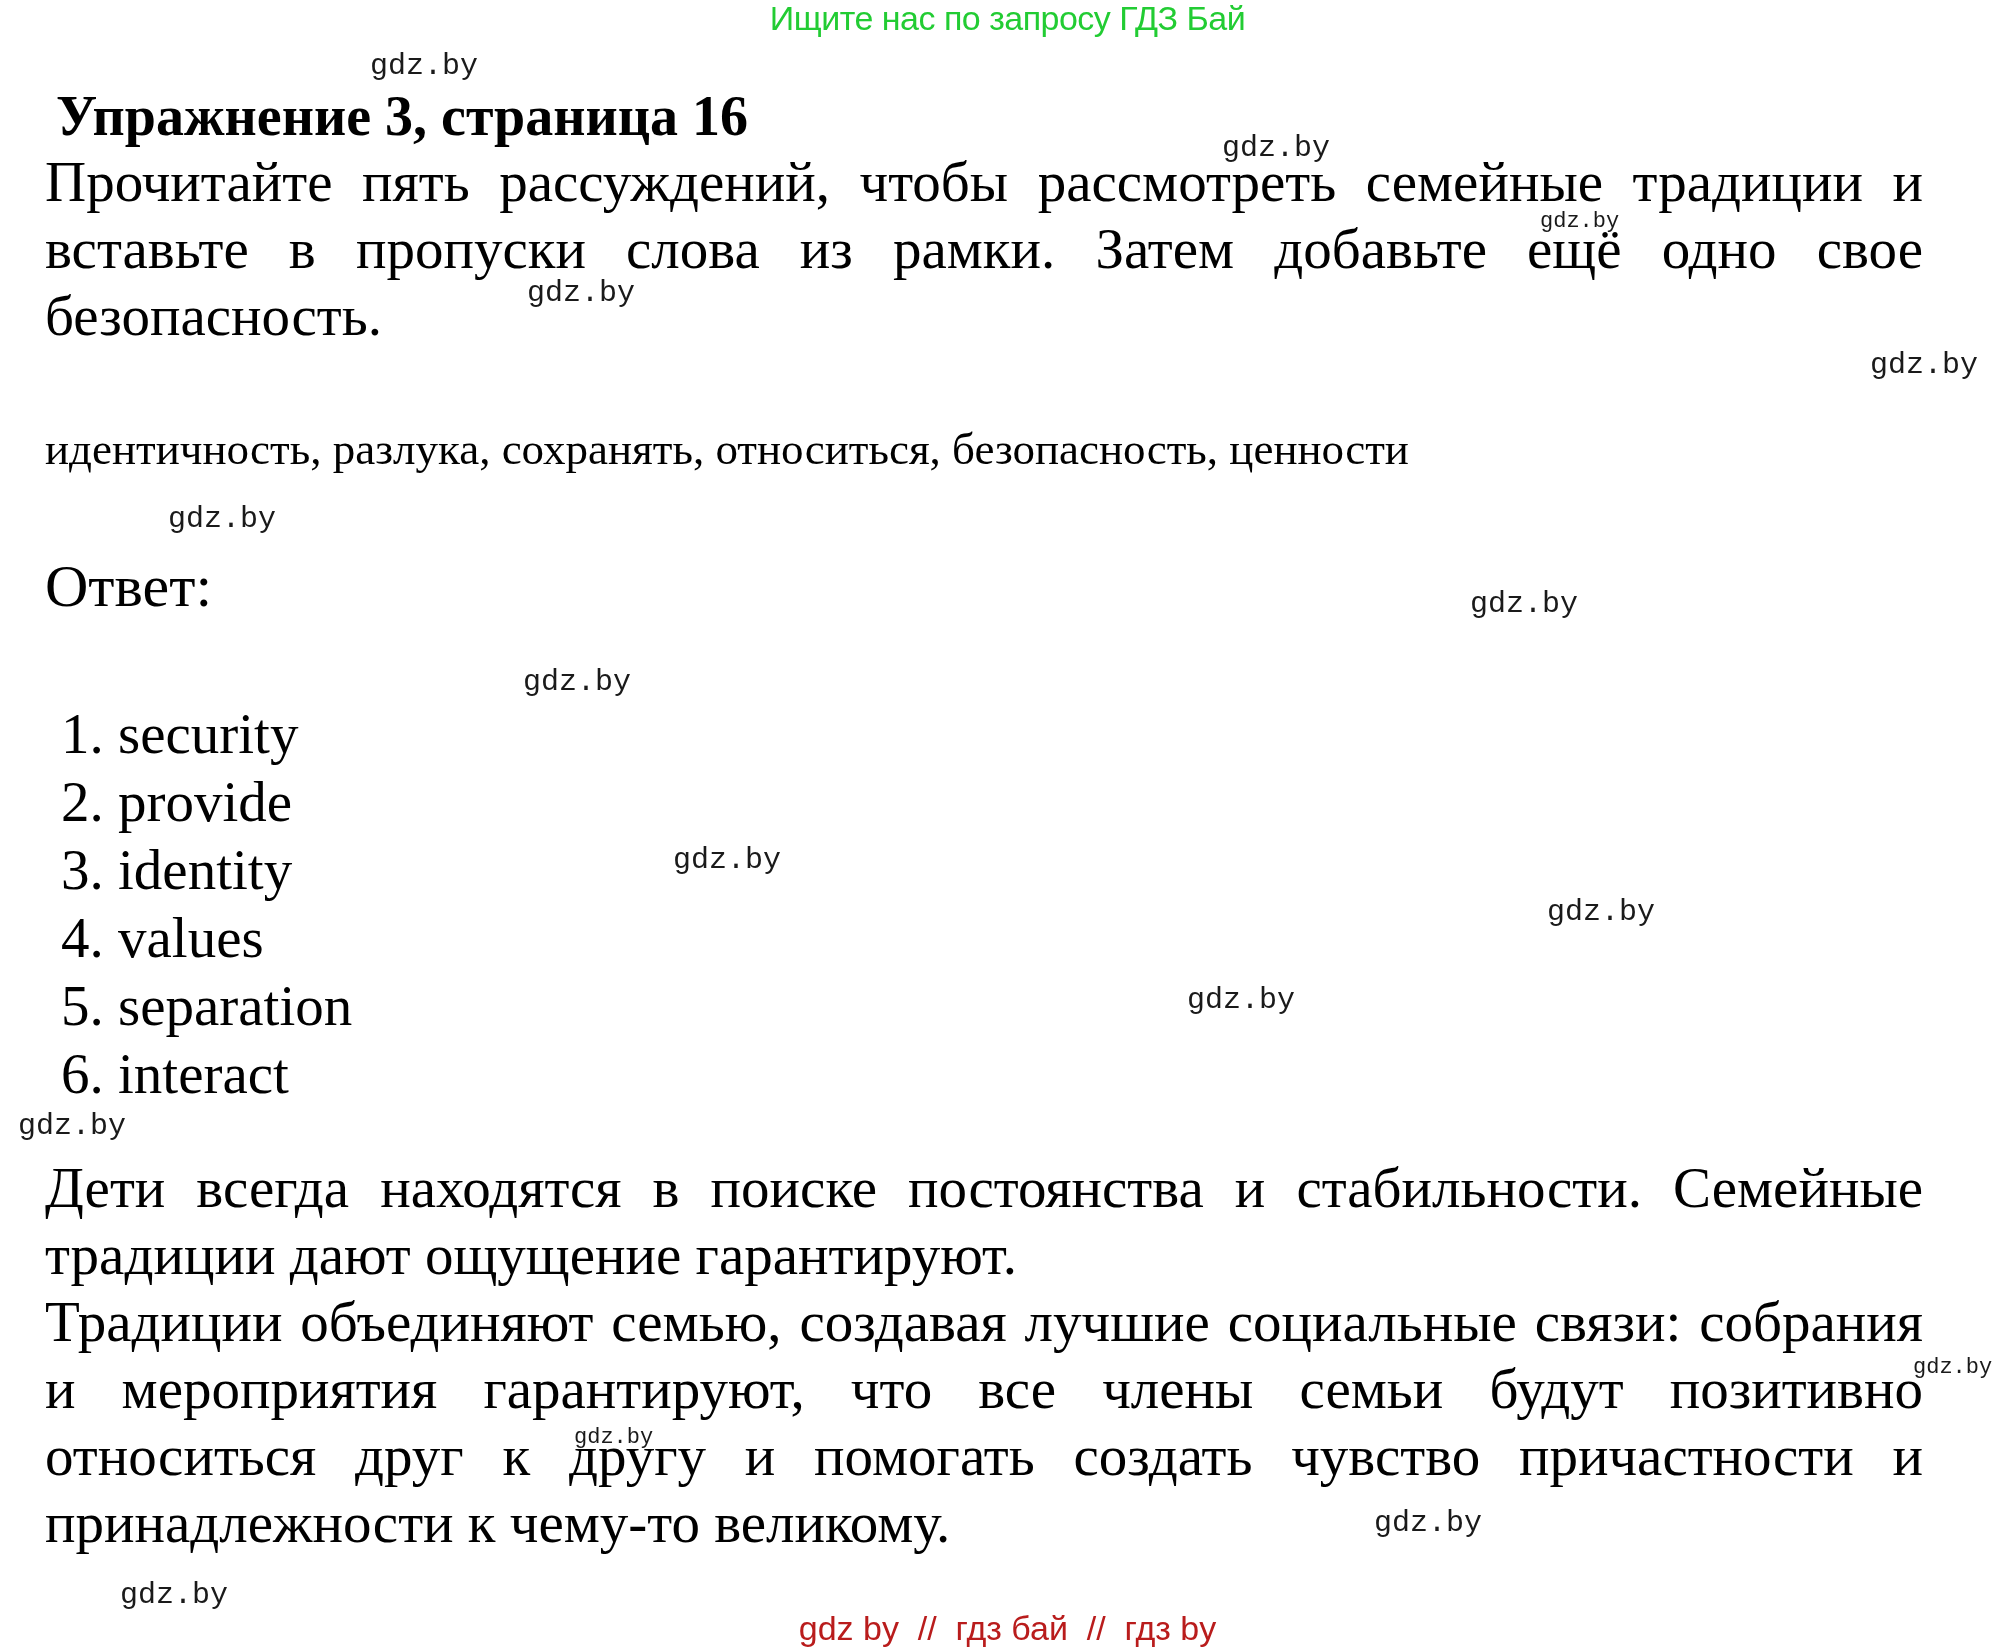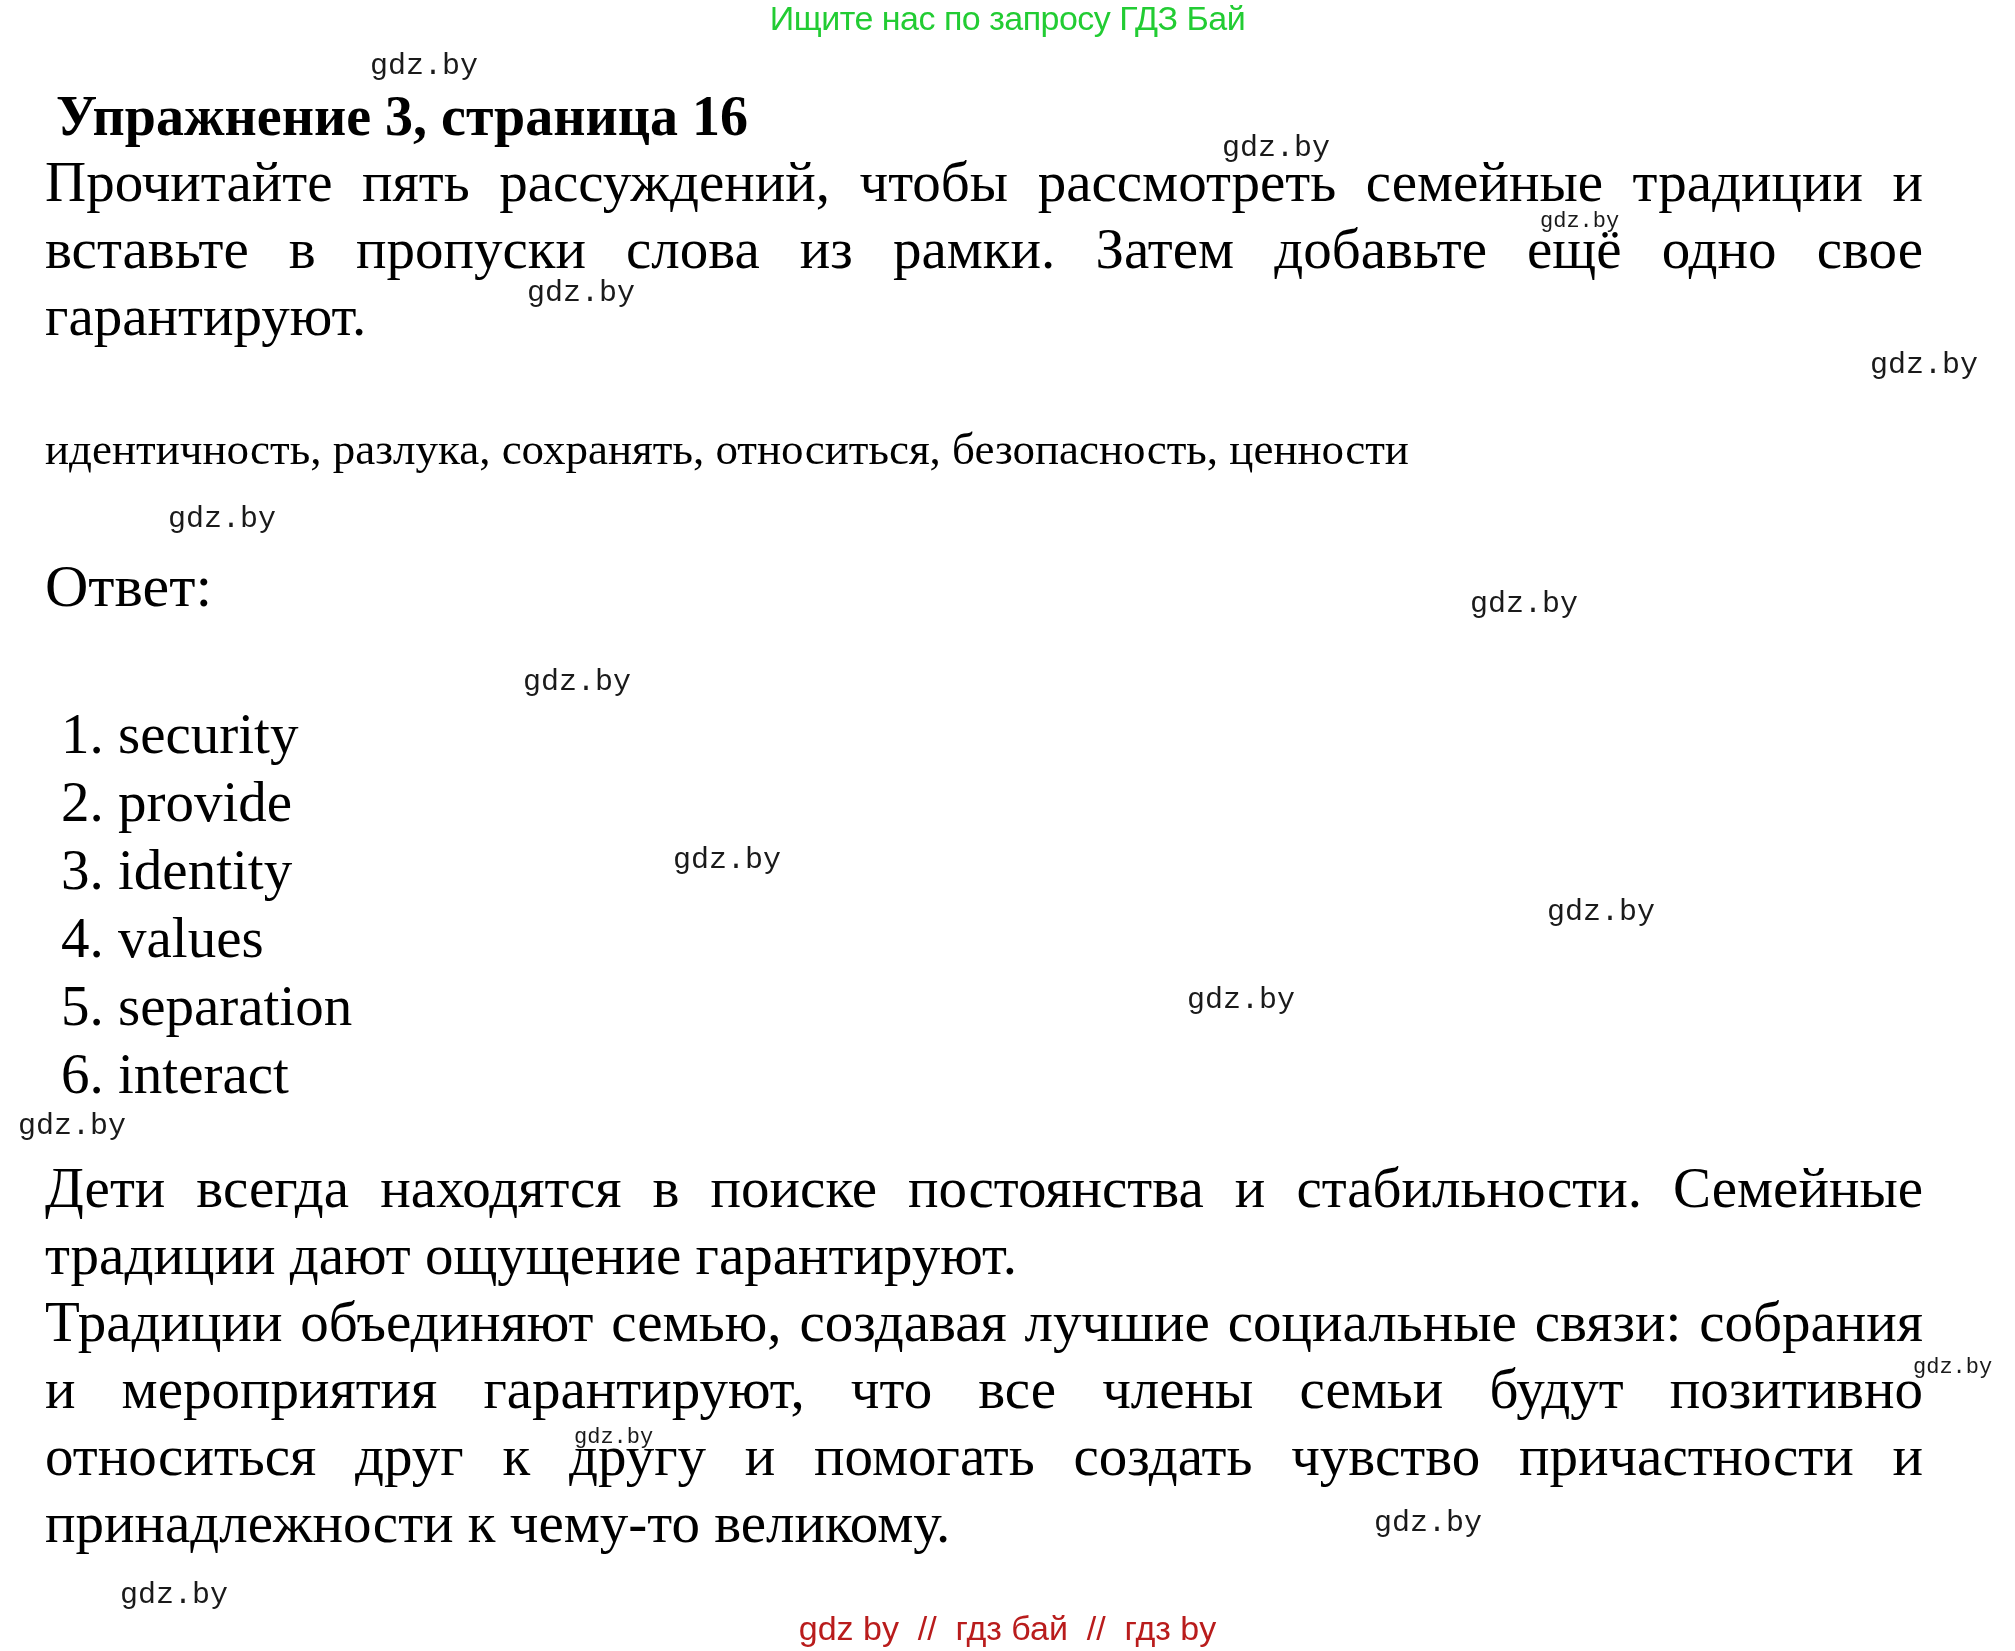--- a/index.html
+++ b/index.html
@@ -43,21 +43,21 @@
 
 <div class="page">
 
   <div class="banner">Ищите нас по запросу ГДЗ Бай</div>
 
   <div class="title serif">Упражнение 3, страница 16</div>
 
   <div class="para serif intro">
     <span class="ln">Прочитайте пять рассуждений, чтобы рассмотреть семейные традиции и</span>
     <span class="ln">вставьте в пропуски слова из рамки. Затем добавьте ещё одно свое</span>
-    <span class="ln last">гарантируют.</span>
+    <span class="ln last">безопасность.</span>
   </div>
 
   <div class="words serif">идентичность, разлука, сохранять, относиться, безопасность, ценности</div>
 
   <div class="answer-label serif">Ответ:</div>
 
   <ul class="answers serif">
     <li>1. security</li>
     <li>2. provide</li>
     <li>3. identity</li>

